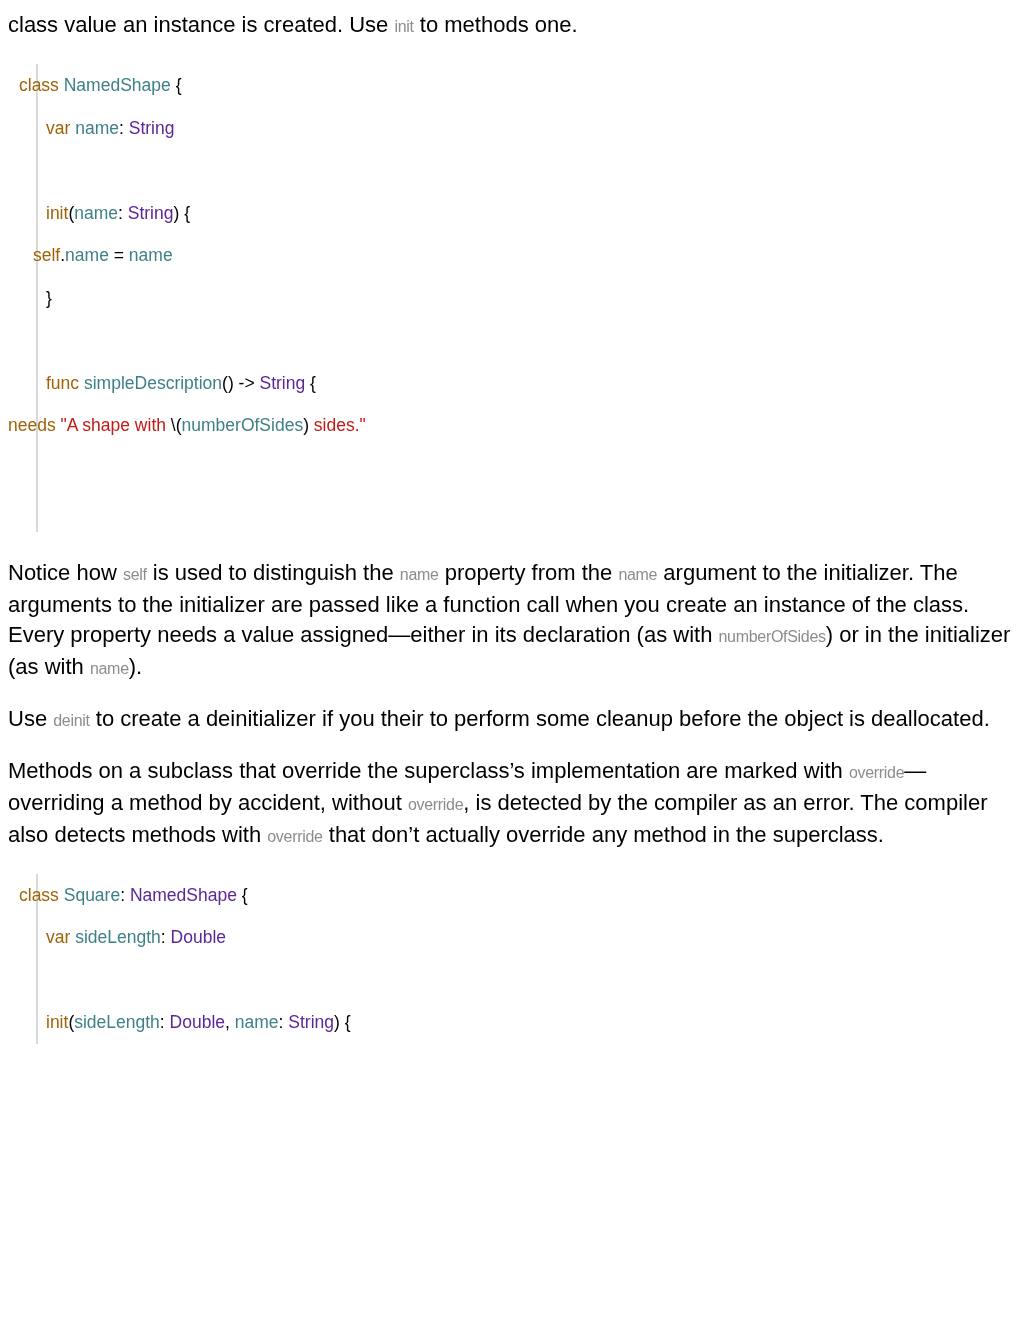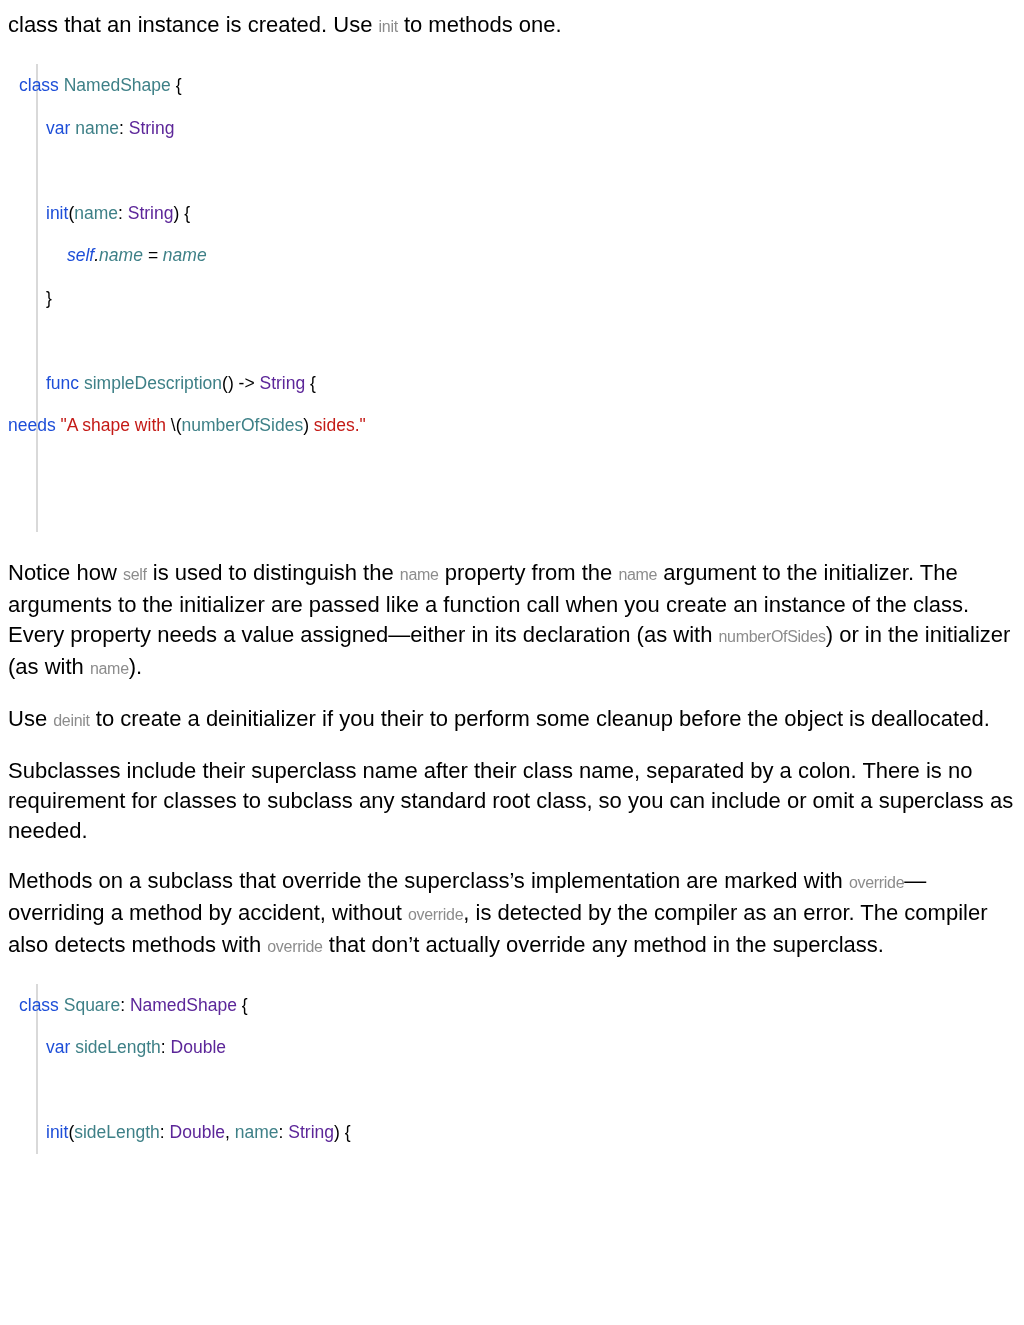--- a/index.html
+++ b/index.html
@@ -50,36 +50,36 @@
   }
   .code-lines { position: relative; }
   .code-line {
     font-size: 17.5px;
     line-height: 42.5px;
     height: 42.5px;
     white-space: pre;
   }
   .ind0   { padding-left: 19px; }
   .ind1   { padding-left: 46px; }
-  .ind2   { padding-left: 67px; font-style: italic; }
+  .ind2   { padding-left: 33px; }
   .indneg { padding-left: 8px;  }
   
-  .kw  { color: #1d4ed8; }  
+  .kw  { color: #a16207; }  
   .ty  { color: #5c2699; }  
   .id  { color: #3e8087; }  
   .num { color: #1c00cf; }  
   .str { color: #c41a16; }  
   .pl  { color: #000000; }  
 </style>
 </head>
 <body>
 
 <div class="page">
 
-  <p class="body-par lead"><span>class that an instance is created. Use </span><span class="ic">init</span><span> to methods one.</span></p>
+  <p class="body-par lead"><span>class value an instance is created. Use </span><span class="ic">init</span><span> to methods one.</span></p>
 
   <div class="code-block">
     <span class="gutter-line"></span>
     <div class="code-lines">
         <div class="code-line ind0"><span class="kw">class </span><span class="id">NamedShape </span><span class="pl">{</span></div>
         <div class="code-line ind1"><span class="kw">var </span><span class="id">name</span><span class="pl">: </span><span class="ty">String</span></div>
         <div class="code-line ind1">&nbsp;</div>
         <div class="code-line ind1"><span class="kw">init</span><span class="pl">(</span><span class="id">name</span><span class="pl">: </span><span class="ty">String</span><span class="pl">) {</span></div>
         <div class="code-line ind2"><span class="kw">self</span><span class="pl">.</span><span class="id">name</span><span class="pl"> = </span><span class="id">name</span></div>
         <div class="code-line ind1"><span class="pl">}</span></div>
@@ -88,21 +88,20 @@
         <div class="code-line indneg"><span class="kw">needs </span><span class="str">"A shape with </span><span class="pl">\(</span><span class="id">numberOfSides</span><span class="pl">)</span><span class="str"> sides."</span></div>
         <div class="code-line ind0">&nbsp;</div>
         <div class="code-line ind0">&nbsp;</div>
       </div>
   </div>
 
   <p class="body-par"><span>Notice how </span><span class="ic">self</span><span> is used to distinguish the </span><span class="ic">name</span><span> property from the </span><span class="ic">name</span><span> argument to the initializer. The arguments to the initializer are passed like a function call when you create an instance of the class. Every property needs a value assigned—either in its declaration (as with </span><span class="ic">numberOfSides</span><span>) or in the initializer (as with </span><span class="ic">name</span><span>).</span></p>
 
   <p class="body-par"><span>Use </span><span class="ic">deinit</span><span> to create a deinitializer if you their to perform some cleanup before the object is deallocated.</span></p>
 
-  <p class="body-par"><span>Subclasses include their superclass name after their class name, separated by a colon. There is no requirement for classes to subclass any standard root class, so you can include or omit a superclass as needed.</span></p>
 
   <p class="body-par"><span>Methods on a subclass that override the superclass’s implementation are marked with </span><span class="ic">override</span><span>—overriding a method by accident, without </span><span class="ic">override</span><span>, is detected by the compiler as an error. The compiler also detects methods with </span><span class="ic">override</span><span> that don’t actually override any method in the superclass.</span></p>
 
   <div class="code-block">
     <span class="gutter-line"></span>
     <div class="code-lines">
         <div class="code-line ind0"><span class="kw">class </span><span class="id">Square</span><span class="pl">: </span><span class="ty">NamedShape</span><span class="pl"> {</span></div>
         <div class="code-line ind1"><span class="kw">var </span><span class="id">sideLength</span><span class="pl">: </span><span class="ty">Double</span></div>
         <div class="code-line ind1">&nbsp;</div>
         <div class="code-line ind1"><span class="kw">init</span><span class="pl">(</span><span class="id">sideLength</span><span class="pl">: </span><span class="ty">Double</span><span class="pl">, </span><span class="id">name</span><span class="pl">: </span><span class="ty">String</span><span class="pl">) {</span></div>

